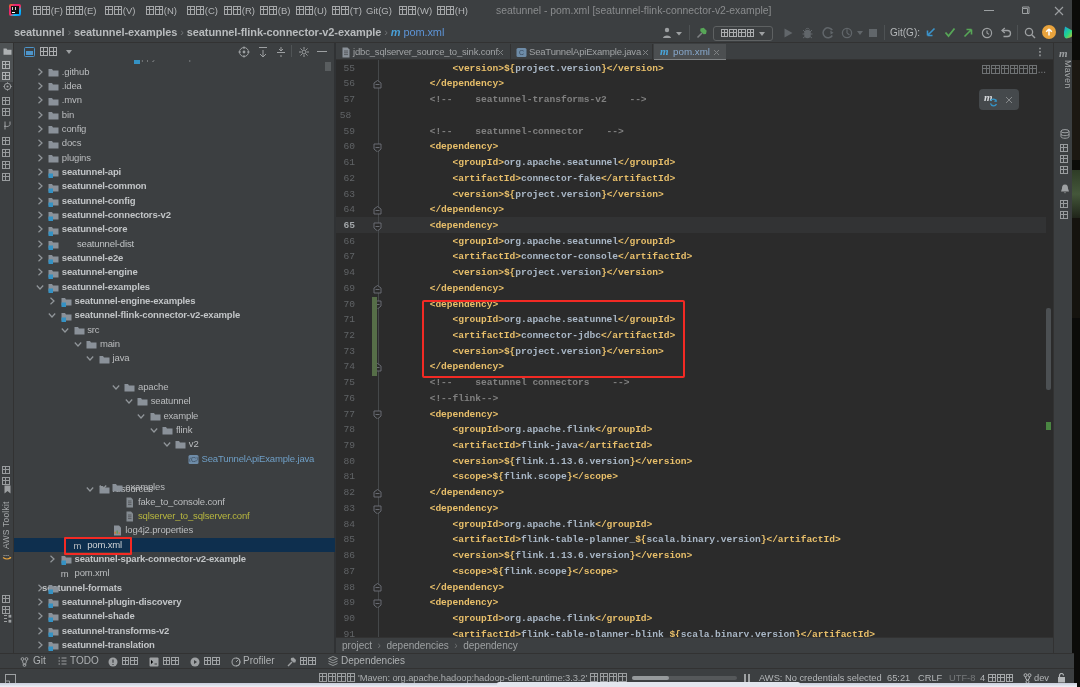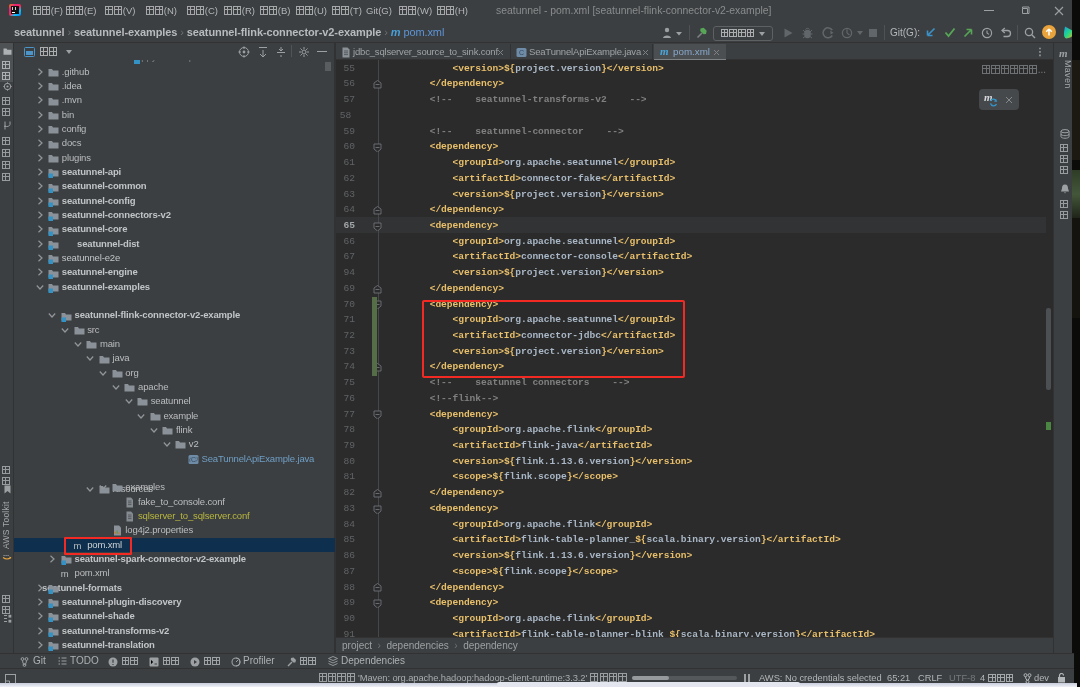--- a/index.html
+++ b/index.html
@@ -279,39 +279,45 @@
           <path d="M2.5 0.8 L6 4 L2.5 7.2" stroke="#91969A" stroke-width="1.2" fill="none"></path>
         </svg><svg class="ticon" style="left:34.1px" width="11" height="11" viewBox="0 0 11 11">
           <path d="M0.5 2 h3.5 l1 1.4 h5.5 v6 h-10 z" fill="#8A9199"></path>
           <rect x="0.5" y="6.5" width="4.5" height="4.5" fill="#3592C4"></rect>
         </svg><span class="lbl" style="margin-left:47.8px;color:#C2C5C7;font-weight:bold">seatunnel-core</span></div>
 <div class="trow" style="top:176.7px;"><svg class="arr" style="left:21.6px" width="8" height="8" viewBox="0 0 8 8">
           <path d="M2.5 0.8 L6 4 L2.5 7.2" stroke="#91969A" stroke-width="1.2" fill="none"></path>
         </svg><svg class="ticon" style="left:34.1px" width="11" height="11" viewBox="0 0 11 11">
           <path d="M0.5 2 h3.5 l1 1.4 h5.5 v6 h-10 z" fill="#8A9199"></path>
           <rect x="0.5" y="6.5" width="4.5" height="4.5" fill="#3592C4"></rect>
-        </svg><span class="lbl" style="margin-left:63px;color:#C2C5C7;font-weight:bold">seatunnel-dist</span></div>
+        </svg><span class="lbl" style="margin-left:63px;color:#C2C5C7;font-weight:normal">seatunnel-dist</span></div>
 <div class="trow" style="top:191.0px;"><svg class="arr" style="left:21.6px" width="8" height="8" viewBox="0 0 8 8">
           <path d="M2.5 0.8 L6 4 L2.5 7.2" stroke="#91969A" stroke-width="1.2" fill="none"></path>
         </svg><svg class="ticon" style="left:34.1px" width="11" height="11" viewBox="0 0 11 11">
           <path d="M0.5 2 h3.5 l1 1.4 h5.5 v6 h-10 z" fill="#8A9199"></path>
           <rect x="0.5" y="6.5" width="4.5" height="4.5" fill="#3592C4"></rect>
-        </svg><span class="lbl" style="margin-left:47.8px;color:#C2C5C7;font-weight:normal">seatunnel-e2e</span></div>
+        </svg><span class="lbl" style="margin-left:47.8px;color:#C2C5C7;font-weight:bold">seatunnel-e2e</span></div>
 <div class="trow" style="top:205.4px;"><svg class="arr" style="left:21.6px" width="8" height="8" viewBox="0 0 8 8">
           <path d="M2.5 0.8 L6 4 L2.5 7.2" stroke="#91969A" stroke-width="1.2" fill="none"></path>
         </svg><svg class="ticon" style="left:34.1px" width="11" height="11" viewBox="0 0 11 11">
           <path d="M0.5 2 h3.5 l1 1.4 h5.5 v6 h-10 z" fill="#8A9199"></path>
           <rect x="0.5" y="6.5" width="4.5" height="4.5" fill="#3592C4"></rect>
         </svg><span class="lbl" style="margin-left:47.8px;color:#C2C5C7;font-weight:bold">seatunnel-engine</span></div>
 <div class="trow" style="top:219.7px;"><svg class="arr" style="left:21.6px" width="8" height="8" viewBox="0 0 8 8">
           <path d="M0.8 2.5 L4 6 L7.2 2.5" stroke="#91969A" stroke-width="1.2" fill="none"></path>
         </svg><svg class="ticon" style="left:34.1px" width="11" height="11" viewBox="0 0 11 11">
           <path d="M0.5 2 h3.5 l1 1.4 h5.5 v6 h-10 z" fill="#8A9199"></path>
           <rect x="0.5" y="6.5" width="4.5" height="4.5" fill="#3592C4"></rect>
         </svg><span class="lbl" style="margin-left:47.8px;color:#C2C5C7;font-weight:bold">seatunnel-examples</span></div>
+<div class="trow" style="top:234.0px;"><svg class="arr" style="left:34.3px" width="8" height="8" viewBox="0 0 8 8">
+          <path d="M2.5 0.8 L6 4 L2.5 7.2" stroke="#91969A" stroke-width="1.2" fill="none"></path>
+        </svg><svg class="ticon" style="left:46.8px" width="11" height="11" viewBox="0 0 11 11">
+          <path d="M0.5 2 h3.5 l1 1.4 h5.5 v6 h-10 z" fill="#8A9199"></path>
+          <rect x="0.5" y="6.5" width="4.5" height="4.5" fill="#3592C4"></rect>
+        </svg><span class="lbl" style="margin-left:60.5px;color:#C2C5C7;font-weight:bold">seatunnel-engine-examples</span></div>
 <div class="trow" style="top:248.4px;"><svg class="arr" style="left:34.3px" width="8" height="8" viewBox="0 0 8 8">
           <path d="M0.8 2.5 L4 6 L7.2 2.5" stroke="#91969A" stroke-width="1.2" fill="none"></path>
         </svg><svg class="ticon" style="left:46.8px" width="11" height="11" viewBox="0 0 11 11">
           <path d="M0.5 2 h3.5 l1 1.4 h5.5 v6 h-10 z" fill="#8A9199"></path>
           <rect x="0.5" y="6.5" width="4.5" height="4.5" fill="#3592C4"></rect>
         </svg><span class="lbl" style="margin-left:60.5px;color:#C2C5C7;font-weight:bold">seatunnel-flink-connector-v2-example</span></div>
 <div class="trow" style="top:262.7px;"><svg class="arr" style="left:47.0px" width="8" height="8" viewBox="0 0 8 8">
           <path d="M0.8 2.5 L4 6 L7.2 2.5" stroke="#91969A" stroke-width="1.2" fill="none"></path>
         </svg><svg class="ticon" style="left:59.5px" width="11" height="11" viewBox="0 0 11 11">
           <path d="M0.5 2 h3.5 l1 1.4 h5.5 v6 h-10 z" fill="#8A9199"></path>
@@ -319,25 +325,20 @@
 <div class="trow" style="top:277.0px;"><svg class="arr" style="left:59.7px" width="8" height="8" viewBox="0 0 8 8">
           <path d="M0.8 2.5 L4 6 L7.2 2.5" stroke="#91969A" stroke-width="1.2" fill="none"></path>
         </svg><svg class="ticon" style="left:72.2px" width="11" height="11" viewBox="0 0 11 11">
           <path d="M0.5 2 h3.5 l1 1.4 h5.5 v6 h-10 z" fill="#8A9199"></path>
         </svg><span class="lbl" style="margin-left:85.9px;color:#BBBDBF">main</span></div>
 <div class="trow" style="top:291.4px;"><svg class="arr" style="left:72.4px" width="8" height="8" viewBox="0 0 8 8">
           <path d="M0.8 2.5 L4 6 L7.2 2.5" stroke="#91969A" stroke-width="1.2" fill="none"></path>
         </svg><svg class="ticon" style="left:84.9px" width="11" height="11" viewBox="0 0 11 11">
           <path d="M0.5 2 h3.5 l1 1.4 h5.5 v6 h-10 z" fill="#8A9199"></path>
         </svg><span class="lbl" style="margin-left:98.6px;color:#BBBDBF">java</span></div>
-<div class="trow" style="top:305.7px;"><svg class="arr" style="left:85.1px" width="8" height="8" viewBox="0 0 8 8">
-          <path d="M0.8 2.5 L4 6 L7.2 2.5" stroke="#91969A" stroke-width="1.2" fill="none"></path>
-        </svg><svg class="ticon" style="left:97.6px" width="11" height="11" viewBox="0 0 11 11">
-          <path d="M0.5 2 h3.5 l1 1.4 h5.5 v6 h-10 z" fill="#8A9199"></path>
-        </svg><span class="lbl" style="margin-left:111.3px;color:#BBBDBF">org</span></div>
 <div class="trow" style="top:320.0px;"><svg class="arr" style="left:97.8px" width="8" height="8" viewBox="0 0 8 8">
           <path d="M0.8 2.5 L4 6 L7.2 2.5" stroke="#91969A" stroke-width="1.2" fill="none"></path>
         </svg><svg class="ticon" style="left:110.3px" width="11" height="11" viewBox="0 0 11 11">
           <path d="M0.5 2 h3.5 l1 1.4 h5.5 v6 h-10 z" fill="#8A9199"></path>
         </svg><span class="lbl" style="margin-left:124.0px;color:#BBBDBF">apache</span></div>
 <div class="trow" style="top:334.3px;"><svg class="arr" style="left:110.5px" width="8" height="8" viewBox="0 0 8 8">
           <path d="M0.8 2.5 L4 6 L7.2 2.5" stroke="#91969A" stroke-width="1.2" fill="none"></path>
         </svg><svg class="ticon" style="left:123.0px" width="11" height="11" viewBox="0 0 11 11">
           <path d="M0.5 2 h3.5 l1 1.4 h5.5 v6 h-10 z" fill="#8A9199"></path>
         </svg><span class="lbl" style="margin-left:136.7px;color:#BBBDBF">seatunnel</span></div>

